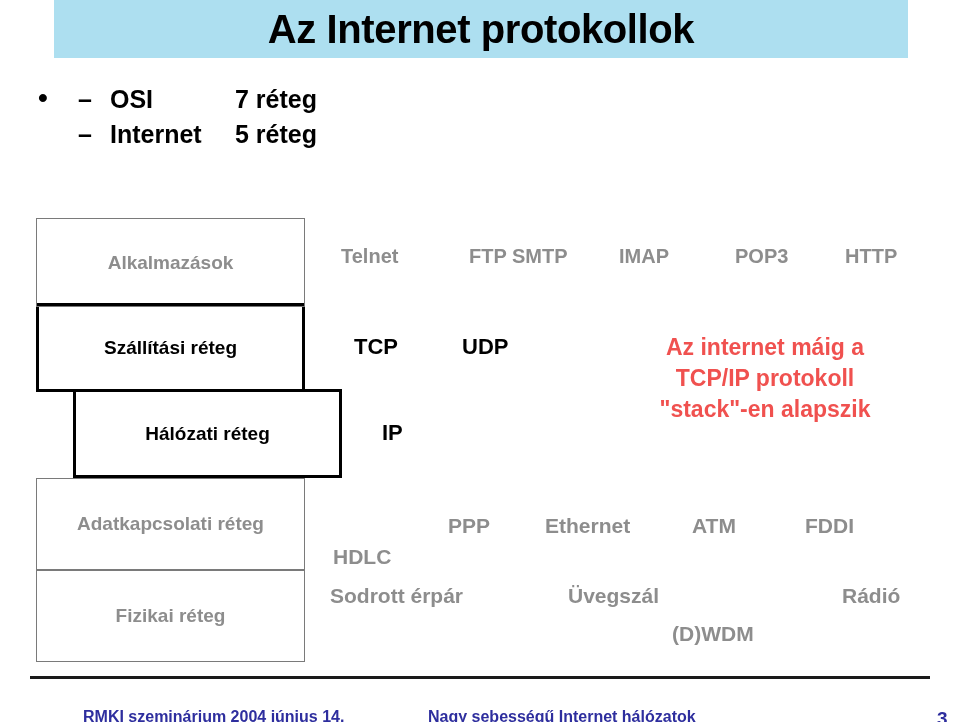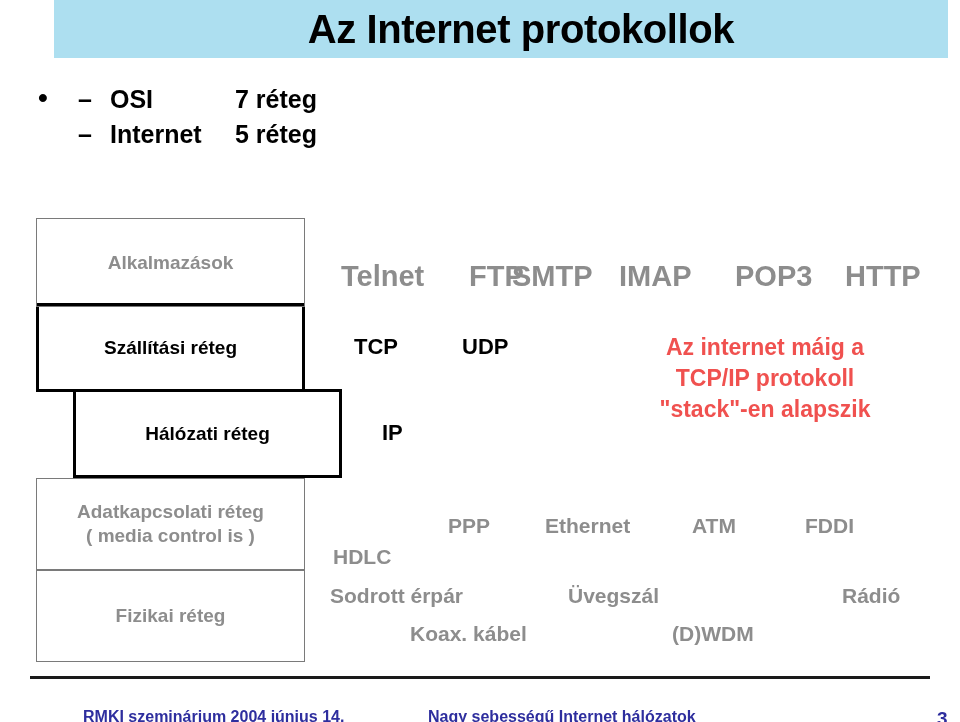--- a/index.html
+++ b/index.html
@@ -23,21 +23,20 @@
   #title-band {
     position: absolute;
     left: 54px;
     top: 0px;
     width: 854px;
     height: 58px;
     background: #addff0;
     display: flex;
     align-items: center;
     justify-content: center;
-    padding-left: 40px;
   }
   #title-text {
     font-size: 40px;
     font-weight: bold;
     color: #000000;
     letter-spacing: -0.4px;
     white-space: nowrap;
   }
 
   
@@ -119,21 +118,21 @@
 
   
   .proto {
     position: absolute;
     font-weight: bold;
     white-space: nowrap;
   }
   .proto-gray  { color: #8d8d8d; }
   .proto-black { color: #000000; }
 
-  .row-app   { top: 260px; font-size: 29px; }
+  .row-app   { top: 245px; font-size: 20px; }
   .row-tl    { top: 334px; font-size: 22px; }
   .row-ip    { top: 420px; font-size: 22px; }
   .row-dl    { top: 514px; font-size: 21px; }
   .row-ph1   { top: 584px; font-size: 21px; }
   .row-ph2   { top: 622px; font-size: 21px; }
 
   
   #red-callout {
     position: absolute;
     left: 600px;
@@ -199,21 +198,20 @@
   </div>
   <div id="box-applications" class="layer-box thin-box">
     <span class="layer-label">Alkalmazások</span>
   </div>
   <div id="box-network" class="layer-box thick-box">
     <span class="layer-label">Hálózati réteg</span>
   </div>
   <div id="box-datalink" class="layer-box thin-box">
     <span class="layer-label">
       <span>Adatkapcsolati réteg</span><br>
-      <span>( media control is )</span>
     </span>
   </div>
   <div id="box-physical" class="layer-box thin-box">
     <span class="layer-label">Fizikai réteg</span>
   </div>
 
   <span class="proto proto-gray row-app" style="left:341px;">Telnet</span>
   <span class="proto proto-gray row-app" style="left:437px;margin-left:32px;">FTP</span>
   <span class="proto proto-gray row-app" style="left:512px;">SMTP</span>
   <span class="proto proto-gray row-app" style="left:619px;">IMAP</span>
@@ -227,21 +225,20 @@
 
   <span class="proto proto-gray row-dl" style="left:333px;margin-top:31px;">HDLC</span>
   <span class="proto proto-gray row-dl" style="left:448px;">PPP</span>
   <span class="proto proto-gray row-dl" style="left:545px;">Ethernet</span>
   <span class="proto proto-gray row-dl" style="left:692px;">ATM</span>
   <span class="proto proto-gray row-dl" style="left:805px;">FDDI</span>
 
   <span class="proto proto-gray row-ph1" style="left:330px;">Sodrott érpár</span>
   <span class="proto proto-gray row-ph1" style="left:568px;">Üvegszál</span>
   <span class="proto proto-gray row-ph1" style="left:842px;">Rádió</span>
-  <span class="proto proto-gray row-ph2" style="left:410px;">Koax. kábel</span>
   <span class="proto proto-gray row-ph2" style="left:672px;">(D)WDM</span>
 
   <div id="red-callout">
     <div>Az internet máig a</div>
     <div>TCP/IP protokoll</div>
     <div>"stack"-en alapszik</div>
   </div>
 
   <div id="footer-rule"></div>
   <span id="footer-left" class="footer-text">RMKI szeminárium 2004 június 14.</span>

